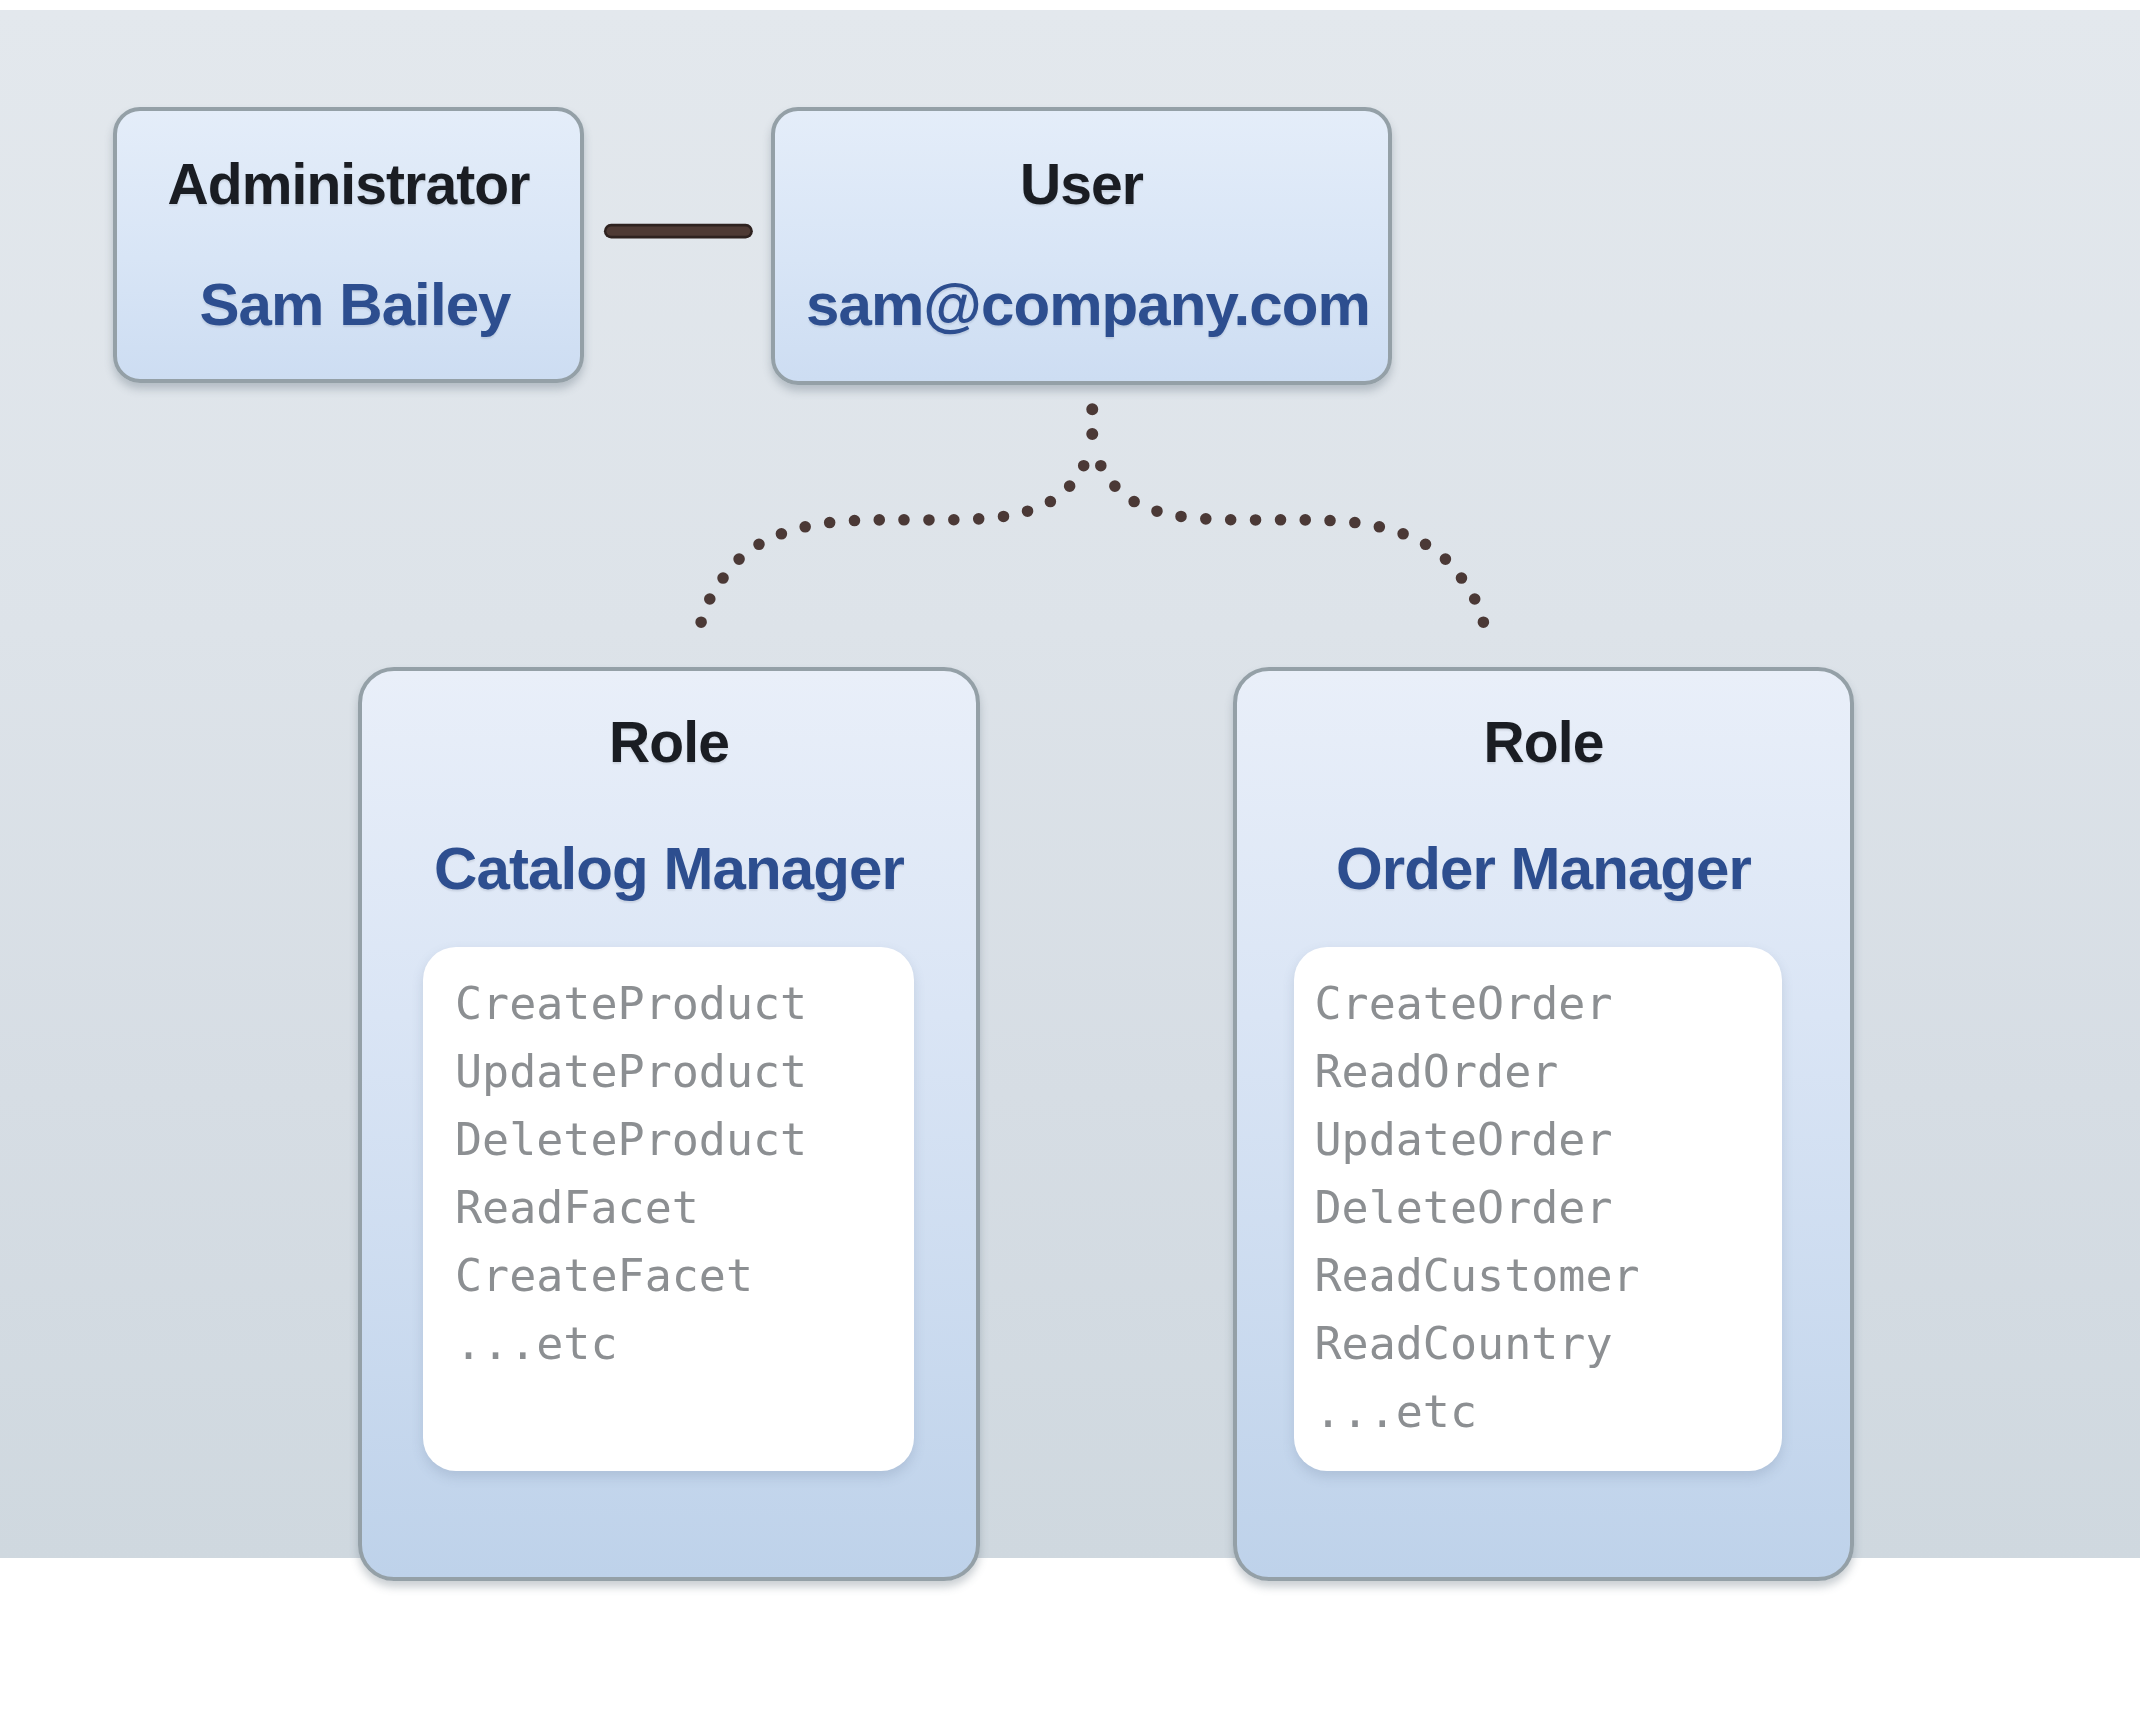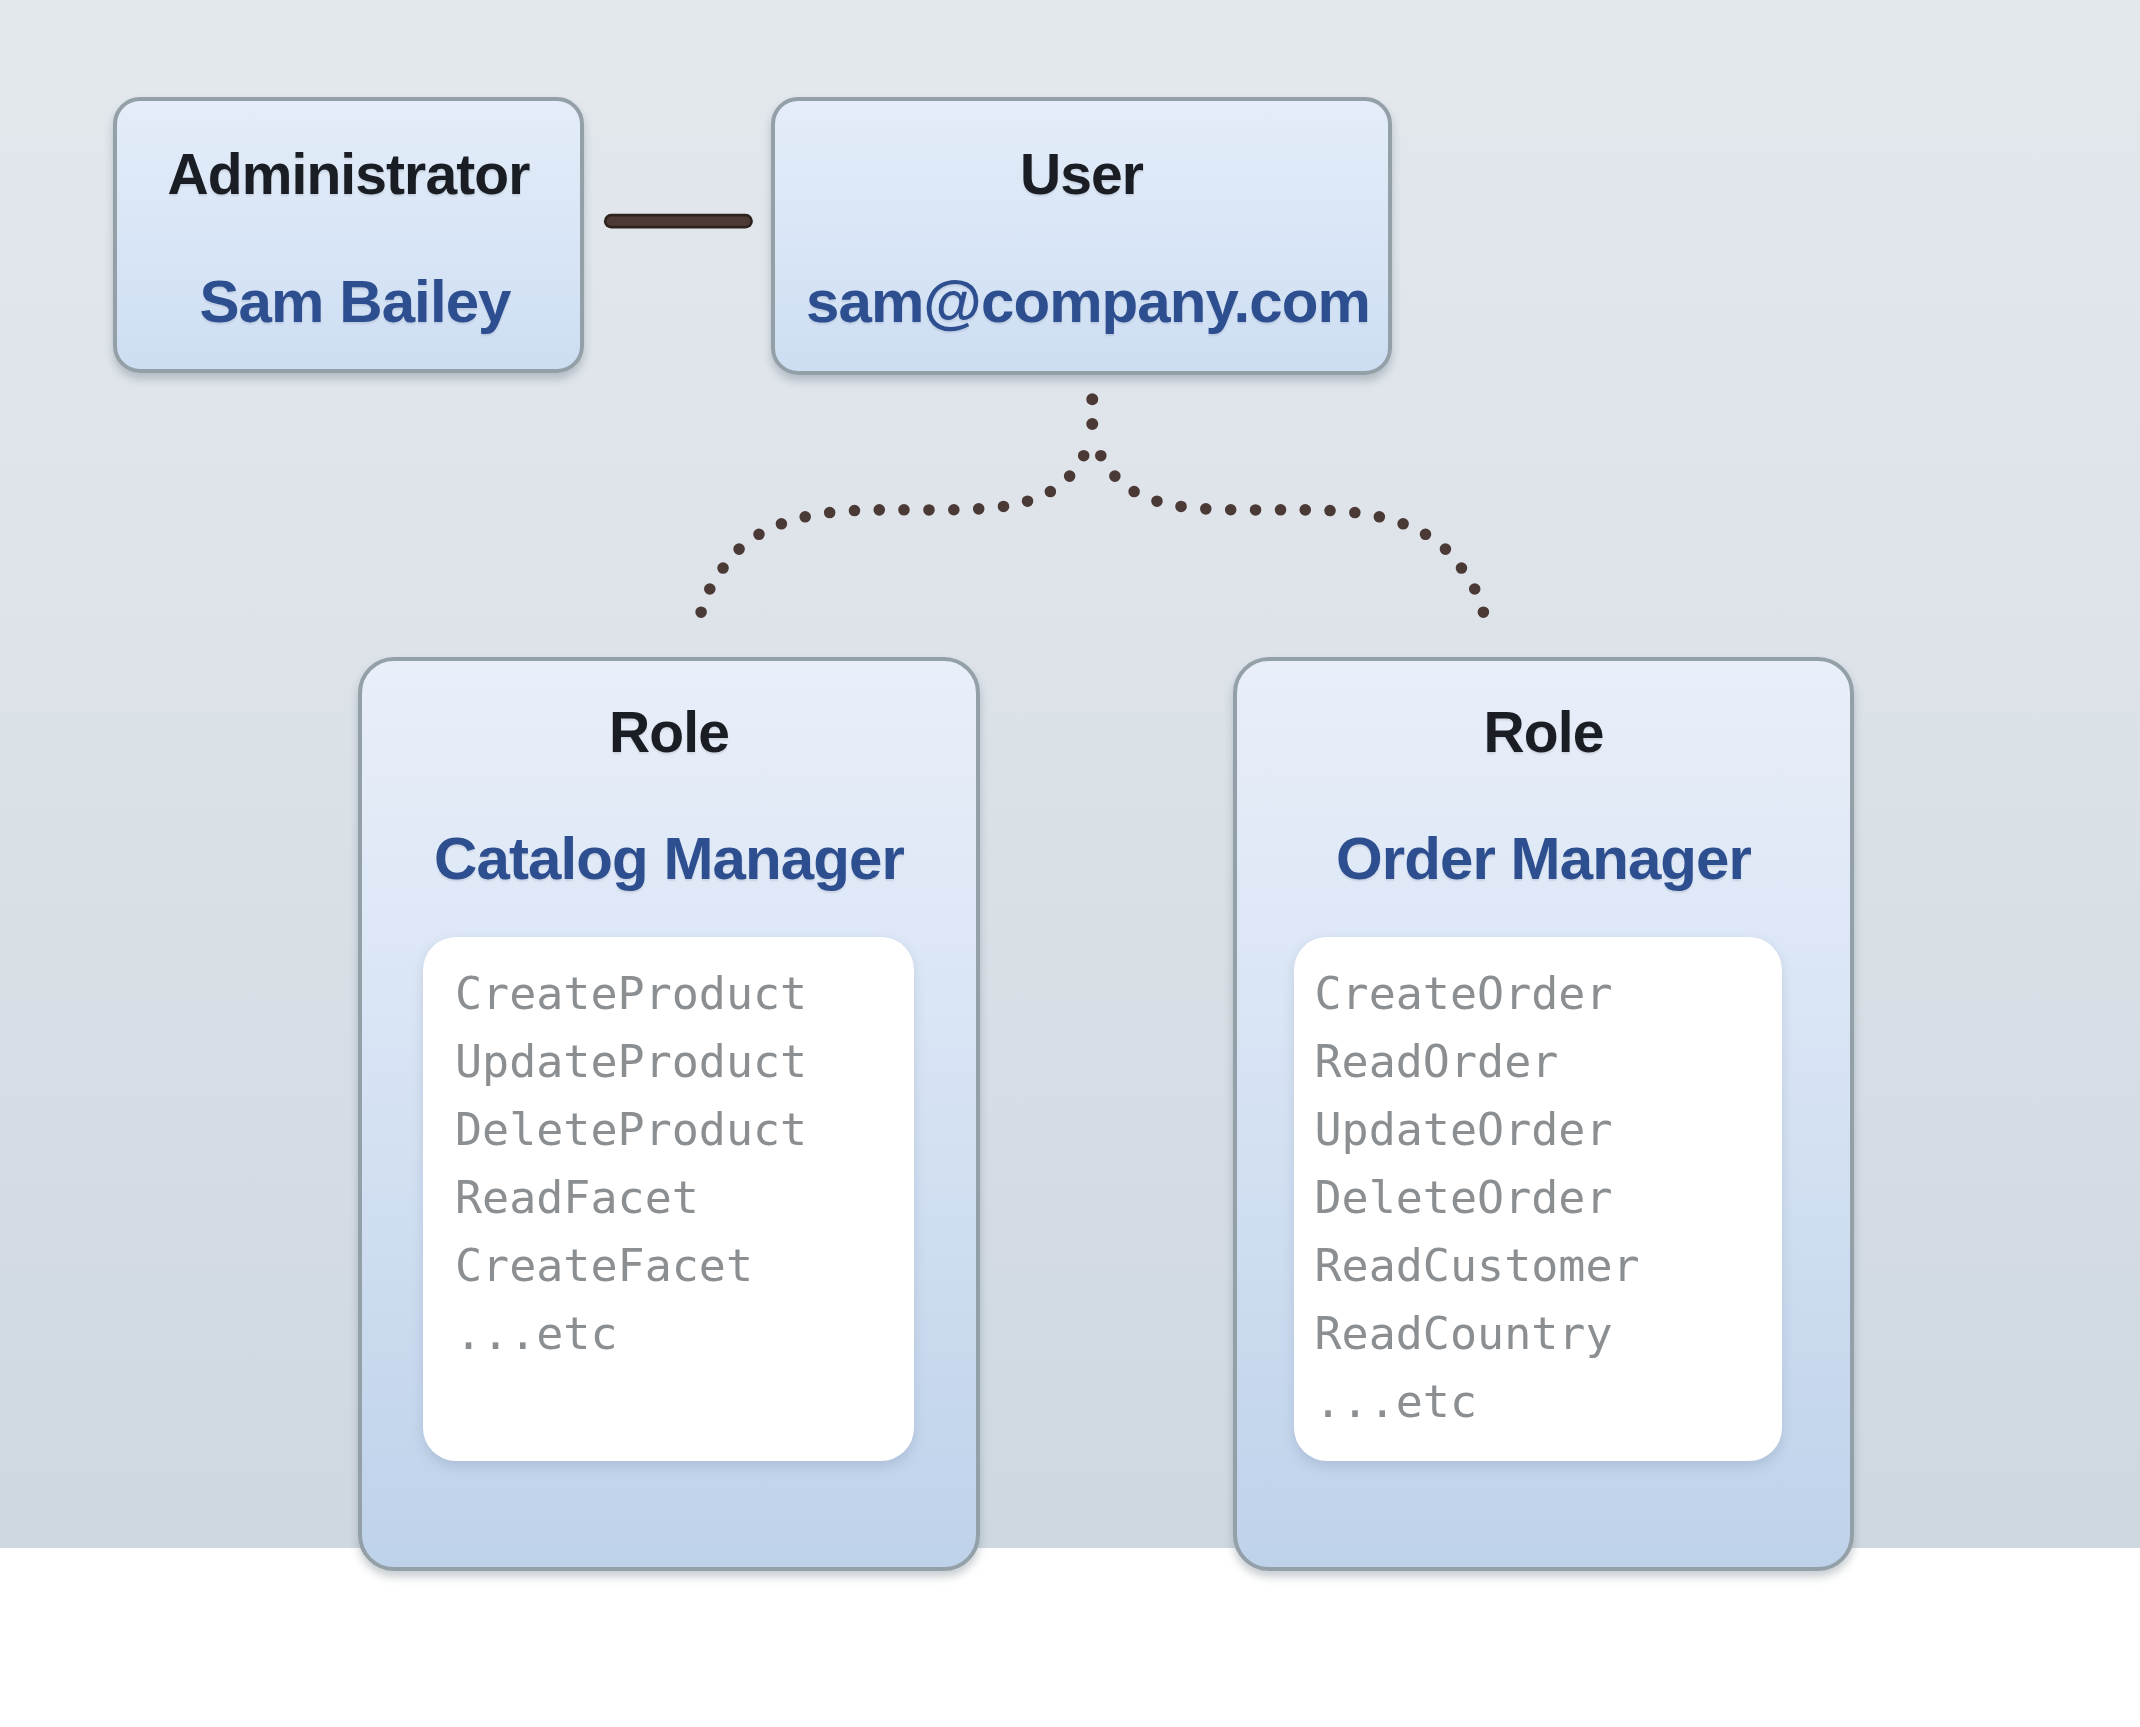--- a/index.html
+++ b/index.html
@@ -10,20 +10,21 @@
     width: 2140px;
     height: 1728px;
     overflow: hidden;
     font-family: "Liberation Sans", sans-serif;
   }
   .canvas {
     position: relative;
     width: 2140px;
     height: 1548px;
     background: linear-gradient(180deg, #e3e8ed 0%, #dde3e9 40%, #d6dde4 70%, #cfd8df 100%);
+    margin-top: 10px;
   }
   .links-svg {
     position: absolute;
     left: 0; top: 0;
     width: 2140px;
     height: 1728px;
     pointer-events: none;
   }
   .card {
     position: absolute;
@@ -60,21 +61,21 @@
     left: 0; right: 0;
     text-align: center;
     font-weight: bold;
     font-size: 60px;
     line-height: 60px;
     color: #2d4e8f;
     letter-spacing: -0.9px;
     text-shadow: 0 1.7px 1.7px rgba(20,30,60,0.10);
   }
   .card.small .card-title { top: 45px; }
-  .card.small .card-name  { top: 171px; padding-left: 13px; }
+  .card.small .card-name  { top: 164px; padding-left: 13px; }
   .card.role  .card-title { top: 43px; }
   .card.role  .card-name  { top: 168px; }
 
   .perm-panel {
     position: absolute;
     top: 276px;
     height: 524px;
     background: #ffffff;
     border-radius: 33px;
     box-shadow: 0 5.1px 12px rgba(90, 110, 140, 0.20);

